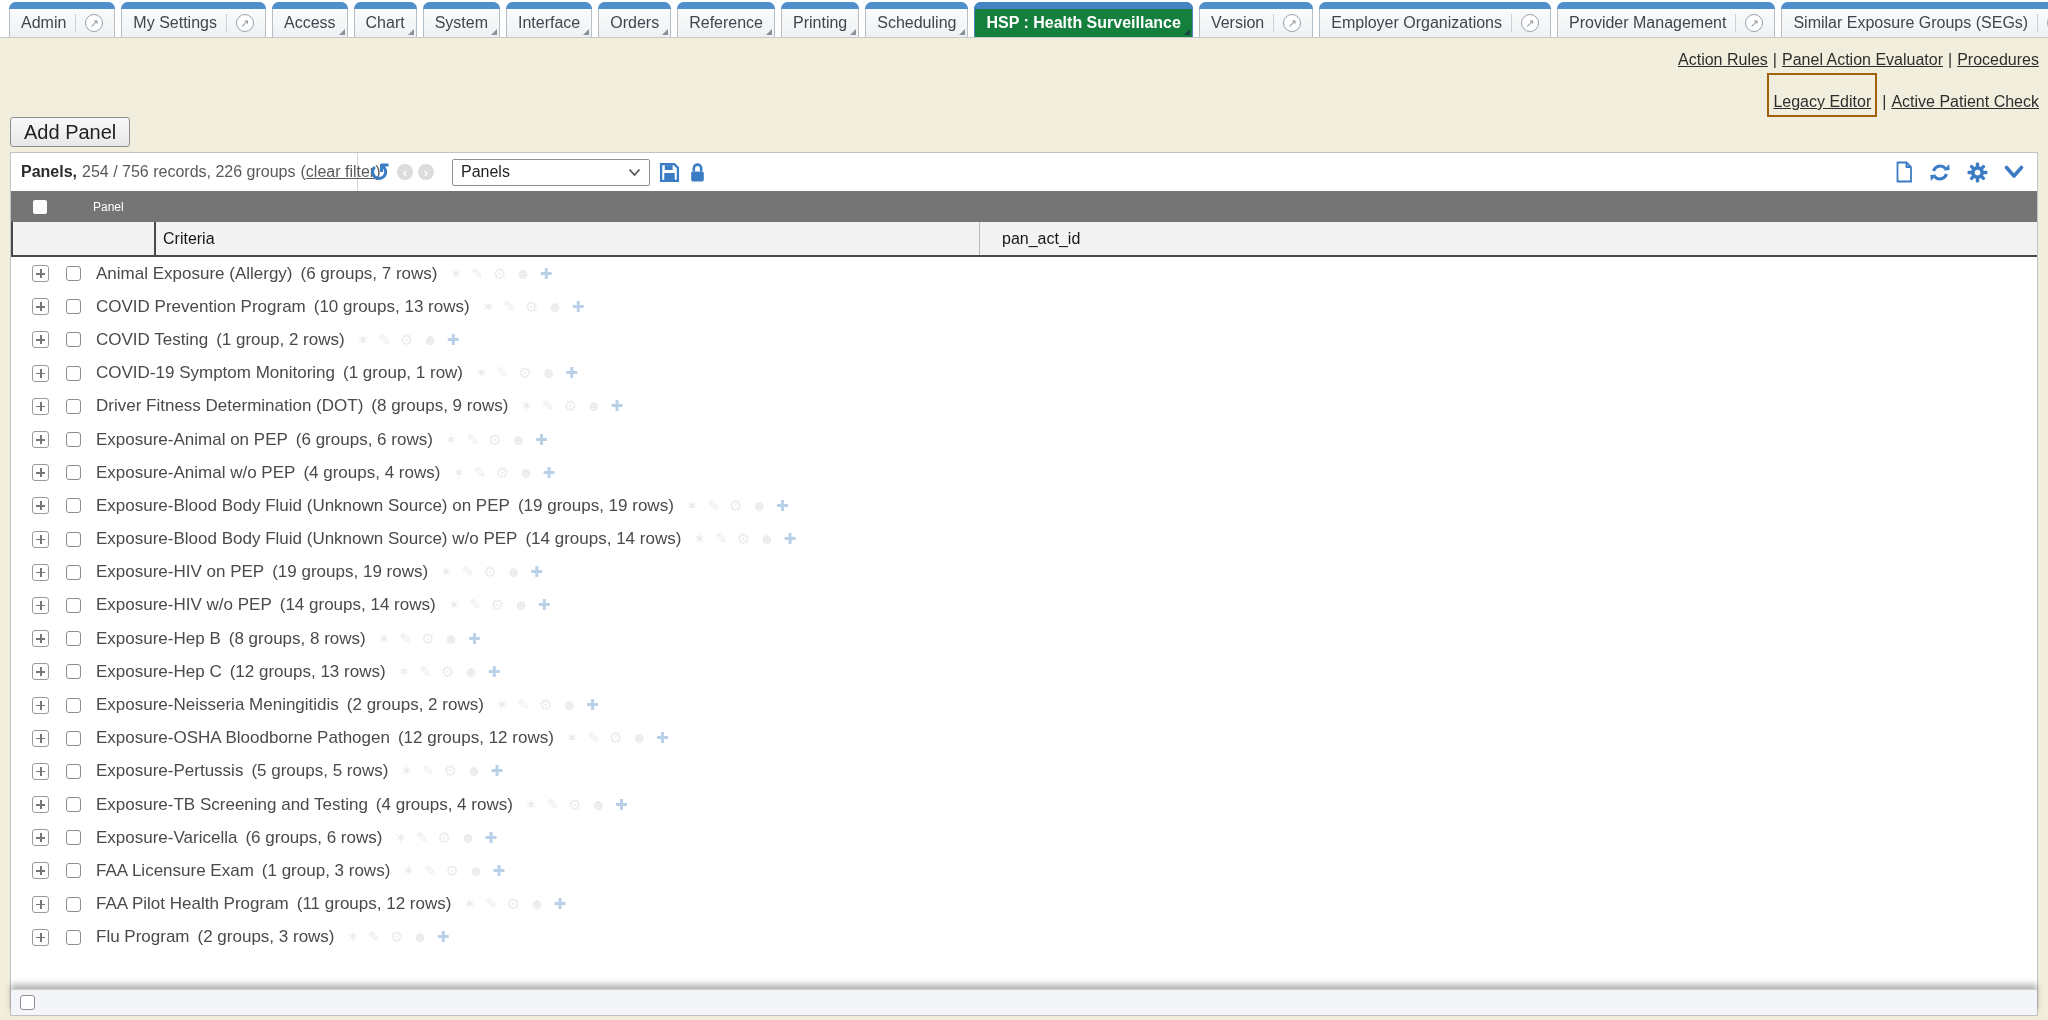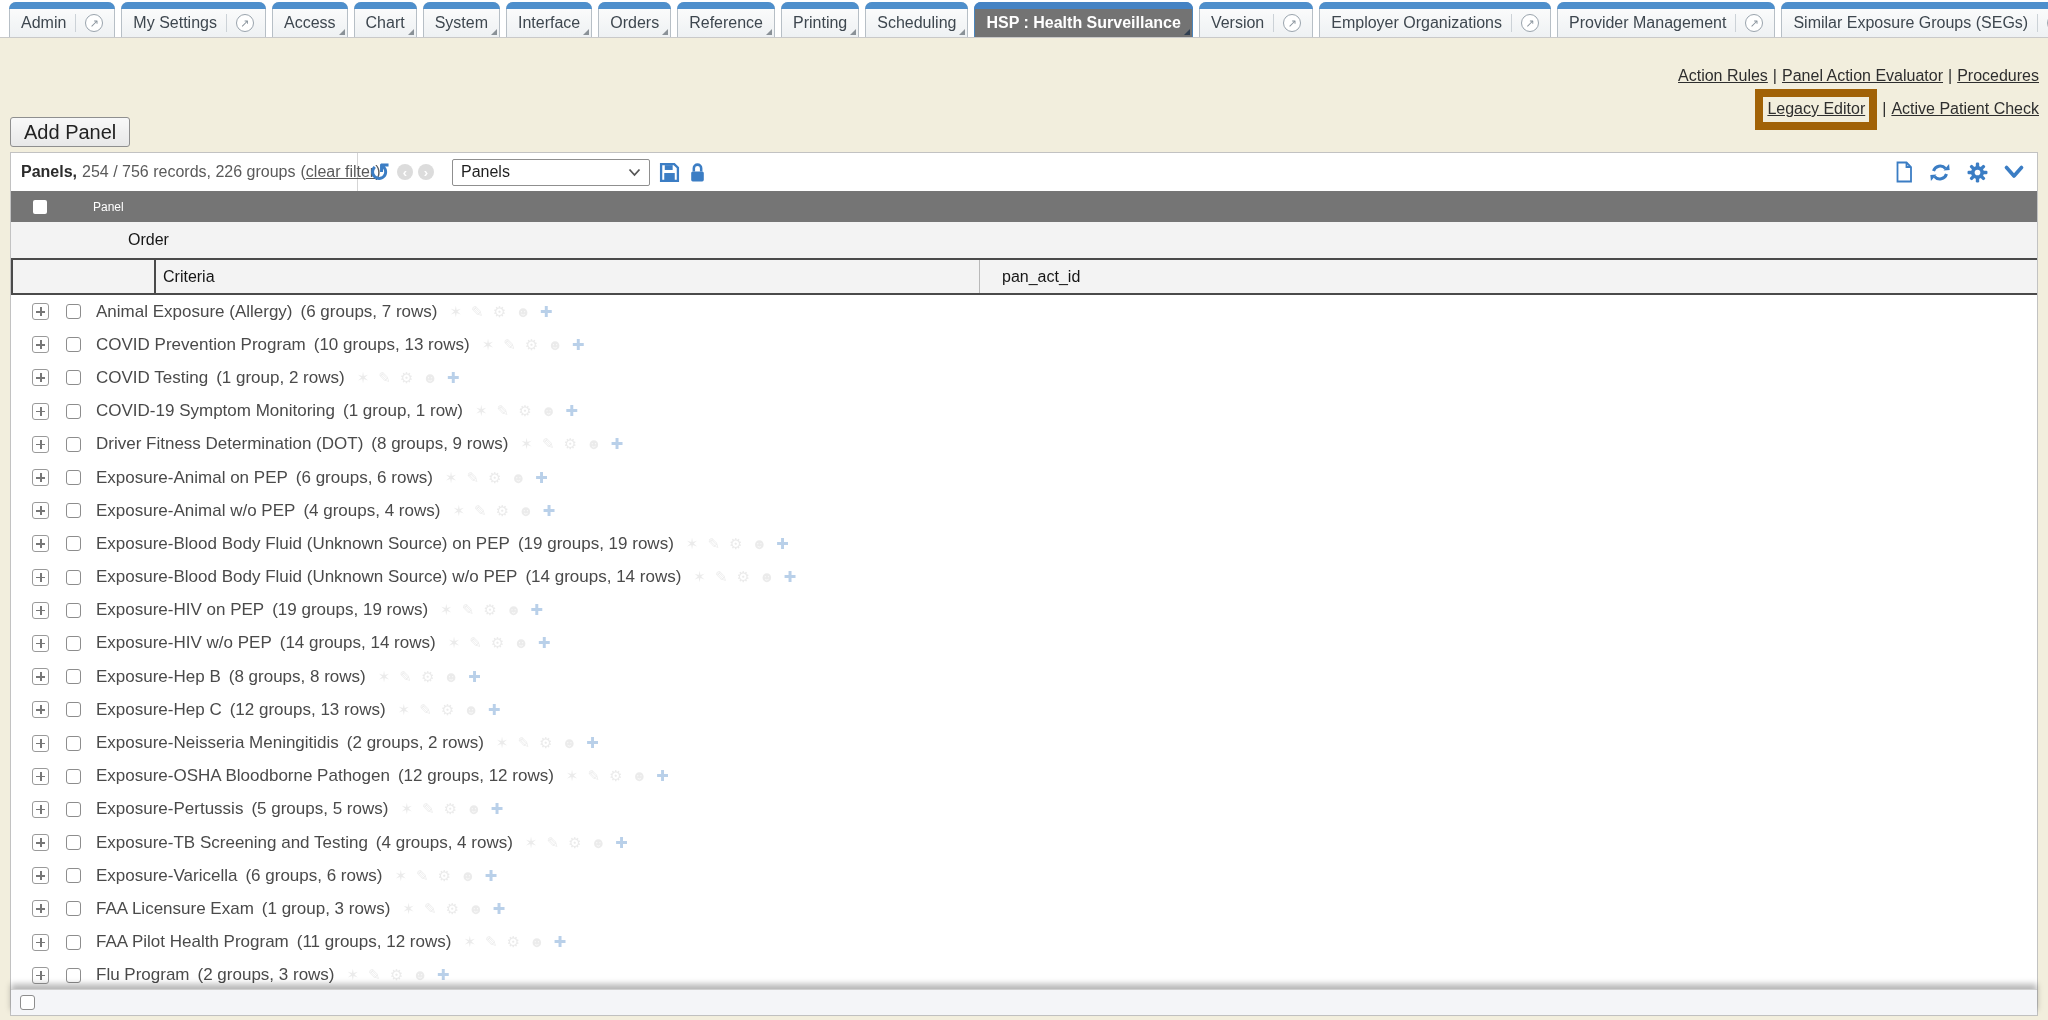--- a/index.html
+++ b/index.html
@@ -21,43 +21,43 @@
     position:relative; display:flex; align-items:center;
     padding:6px 11px 0 11px;
     border:1px solid #b7bfc6; border-bottom:none; border-radius:7px 7px 0 0;
     background:linear-gradient(#fdfdfd,#eef1f3);
     font-size:16px; color:#3e474f; cursor:pointer;
   }
   .tab::before{
     content:""; position:absolute; top:-1px; left:-1px; right:-1px; height:7px;
     background:#4e8fcc; border-radius:7px 7px 0 0;
   }
-  .tab.active{ background:#737373; color:#fff; font-weight:bold; border-color:#4a86bd; }
+  .tab.active{ background:#15803d; color:#fff; font-weight:bold; border-color:#4a86bd; }
   .tab.active::before{ background:#4583c4; }
   .tab-label{ pointer-events:none; }
   .tab-ext{ margin-left:9px; padding-left:9px; border-left:1px solid #ccd2d7; display:flex; align-items:center; }
   .tab-ext .circ{
     width:18px; height:18px; border:1px solid #9aa4ad; border-radius:50%;
     display:flex; align-items:center; justify-content:center;
     font-size:11px; color:#8a949d; background:#fff;
   }
   .tab-corner{
     position:absolute; right:2px; bottom:2px; width:0; height:0;
     border-left:6px solid transparent; border-bottom:6px solid rgba(55,65,75,.55);
   }
   .tab.active .tab-corner{ border-bottom-color:rgba(25,45,70,.75); }
 
   
   .quicklinks{
-    position:absolute; top:64px; right:9px; text-align:right;
+    position:absolute; top:48px; right:9px; text-align:right;
     font-size:16px; line-height:24px; color:#2e2e2e;
   }
   .ql-line{ margin-bottom:1px; }
   .ql-link{ text-decoration:underline; color:#2e2e2e; cursor:pointer; }
-  .ql-boxed{ border:8px solid #a16207; padding:0 4px 1px 4px; display:inline-block;text-align:center; }
+  .ql-boxed{ border:2px solid #a16207; padding:15px 4px 1px 4px; display:inline-block;text-align:center; }
   .ql-sep{ margin:0 5px; }
 
   
   .add-panel{
     position:absolute; left:10px; top:117px; height:30px; padding:0 13px;
     font-size:20px; font-family:inherit; color:#222;
     background:linear-gradient(#f8f8f8,#e8e8e8);
     border:1px solid #8f8f8f; border-radius:3px; cursor:pointer;
   }
 
@@ -319,23 +319,20 @@
           </svg>
       </span>
     </div>
   </div>
 
   <div class="ghead-dark">
     <span class="hdr-cb"></span>
     <span class="lbl">Panel</span>
   </div>
 
-  <div class="ghead-order">
-    <span>Order</span>
-  </div>
 
   <div class="ghead-cols">
     <div class="col-blank"></div>
     <div class="col-criteria">Criteria</div>
     <div class="col-panactid">pan_act_id</div>
   </div>
 
   <div class="rows" id="rows">
       <div class="grid-row">
     <span class="expand"></span>

